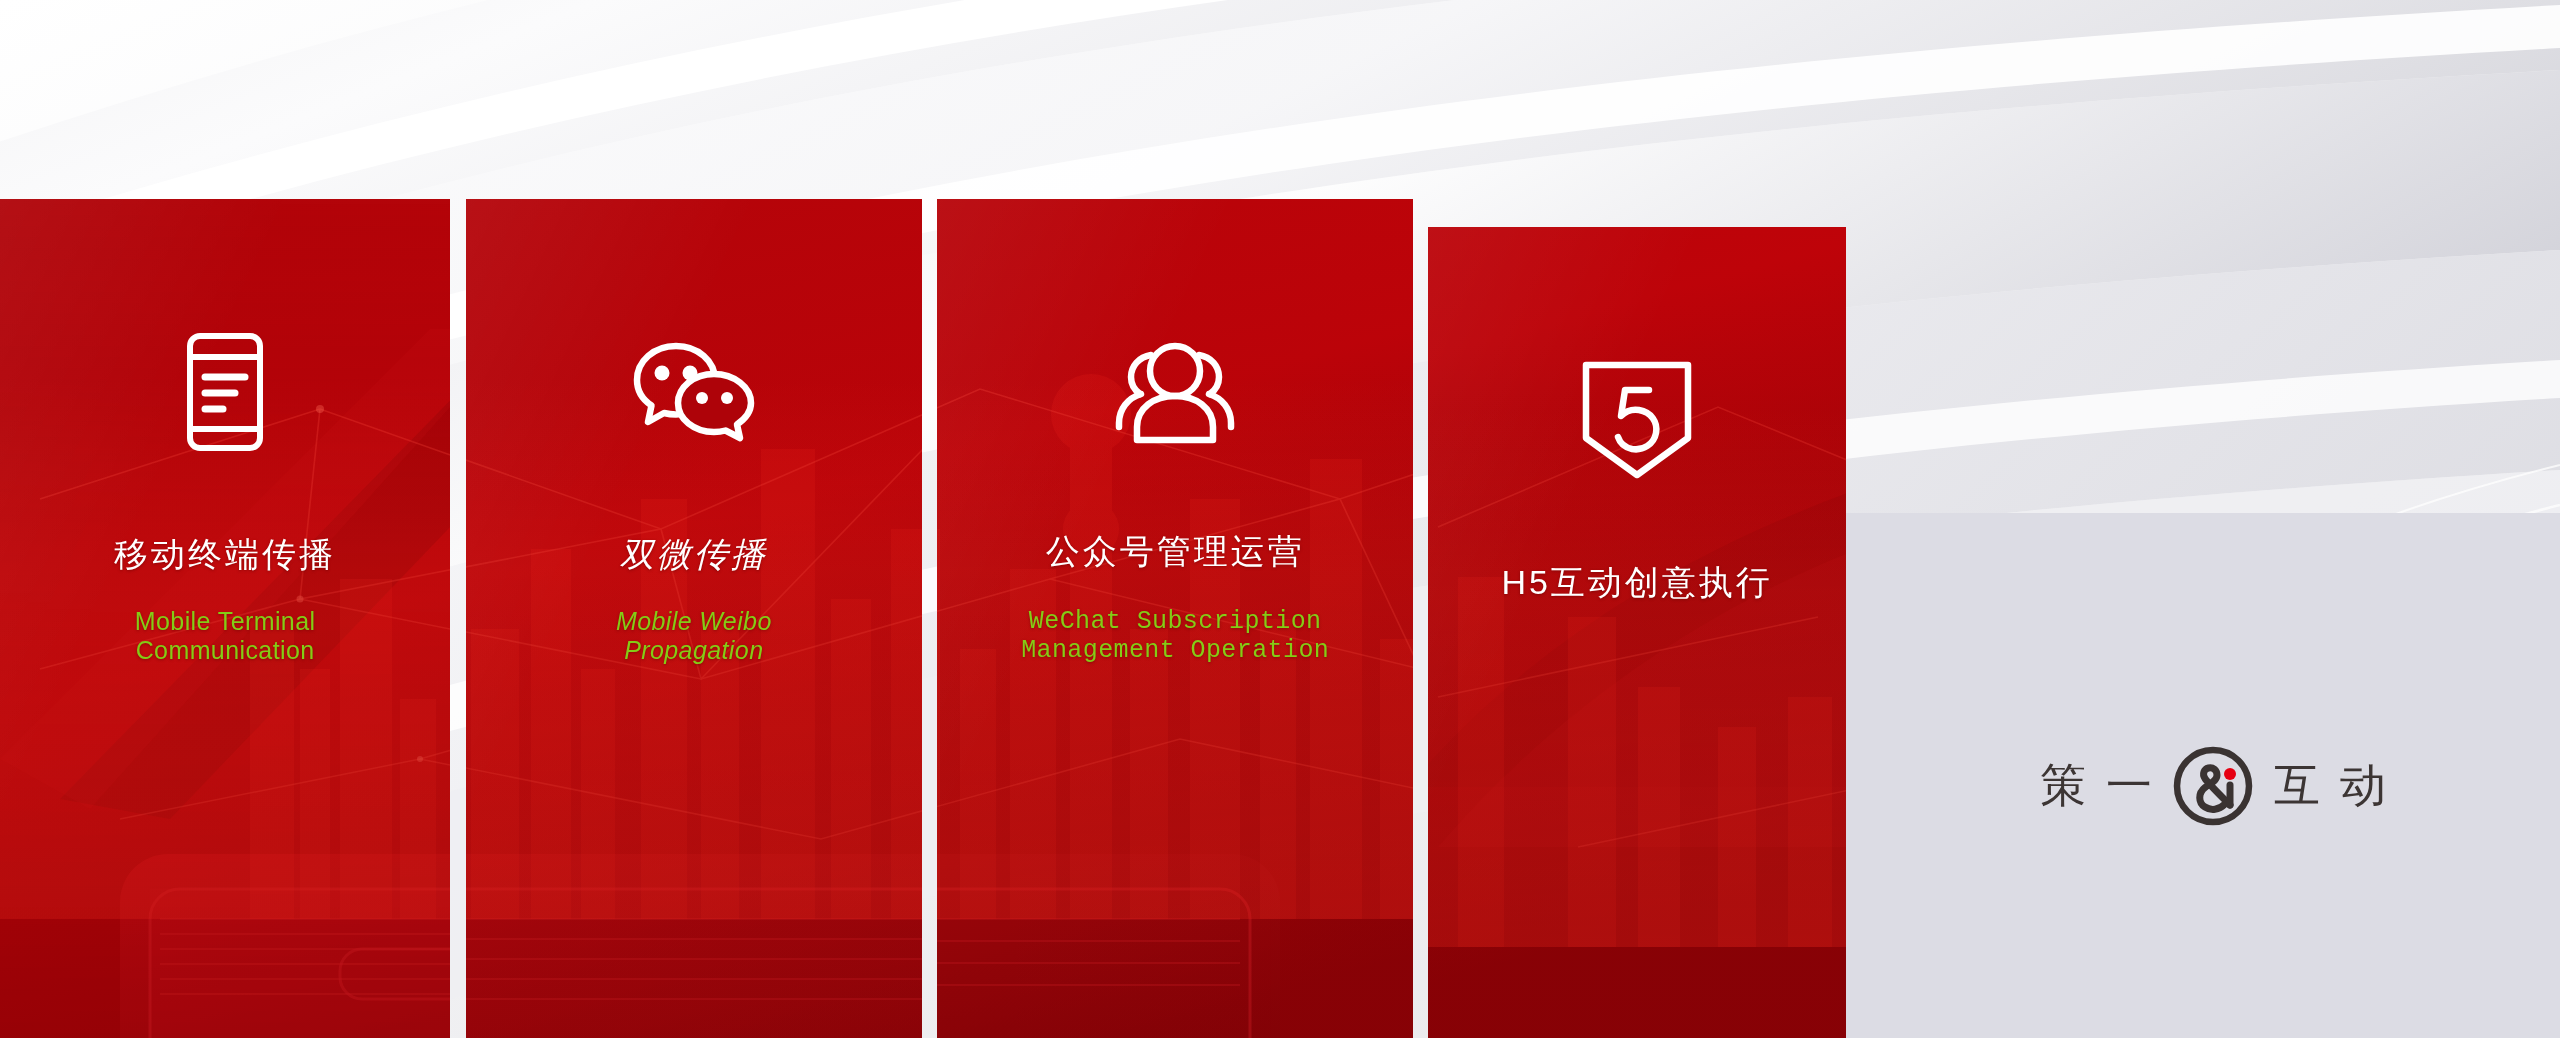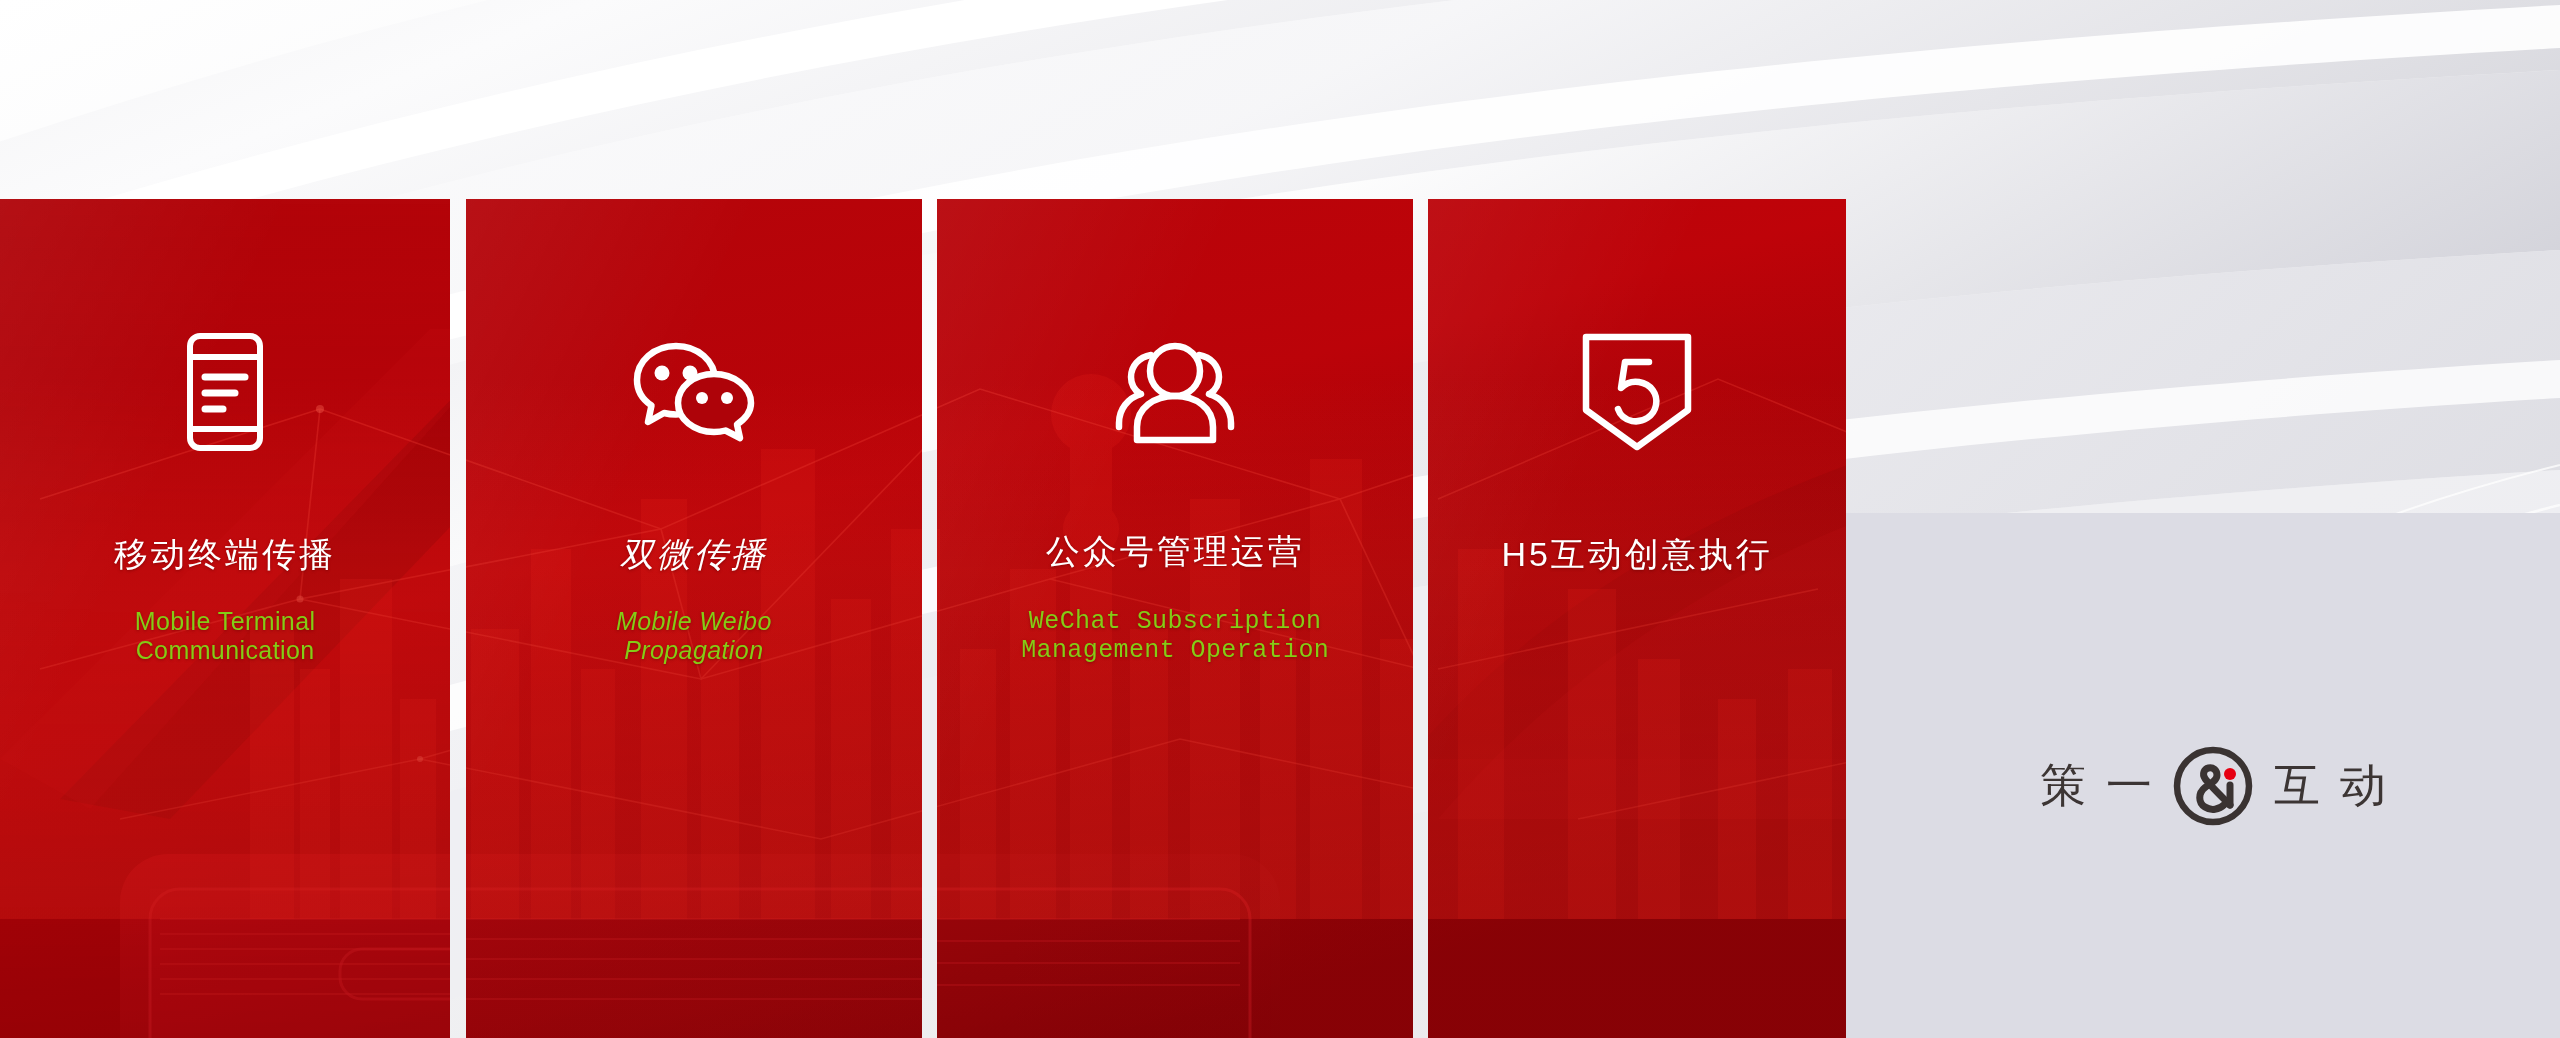--- a/index.html
+++ b/index.html
@@ -27,21 +27,21 @@
   }
   .panel{
     position:relative;overflow:hidden;
     background:#ae0309;
     padding-left:46px;
   }
   .p1{width:448px;}
   .gap{width:17px;background:transparent;}
   .p2{width:455px;font-style:italic;}
   .p3{width:476px;font-family:Liberation Mono, monospace;}
-  .p4{width:412px;}
+  .p4{width:412px;margin-top:28px;}
 
   
   .panel .photo{
     position:absolute;left:0;top:0;width:1846px;height:839px;
     pointer-events:none;
   }
   .panel.p1 .photo{left:0px;}
   .panel.p2 .photo{left:-465px;}
   .panel.p3 .photo{left:-937px;}
   .panel.p4 .photo{left:-1410px;}

